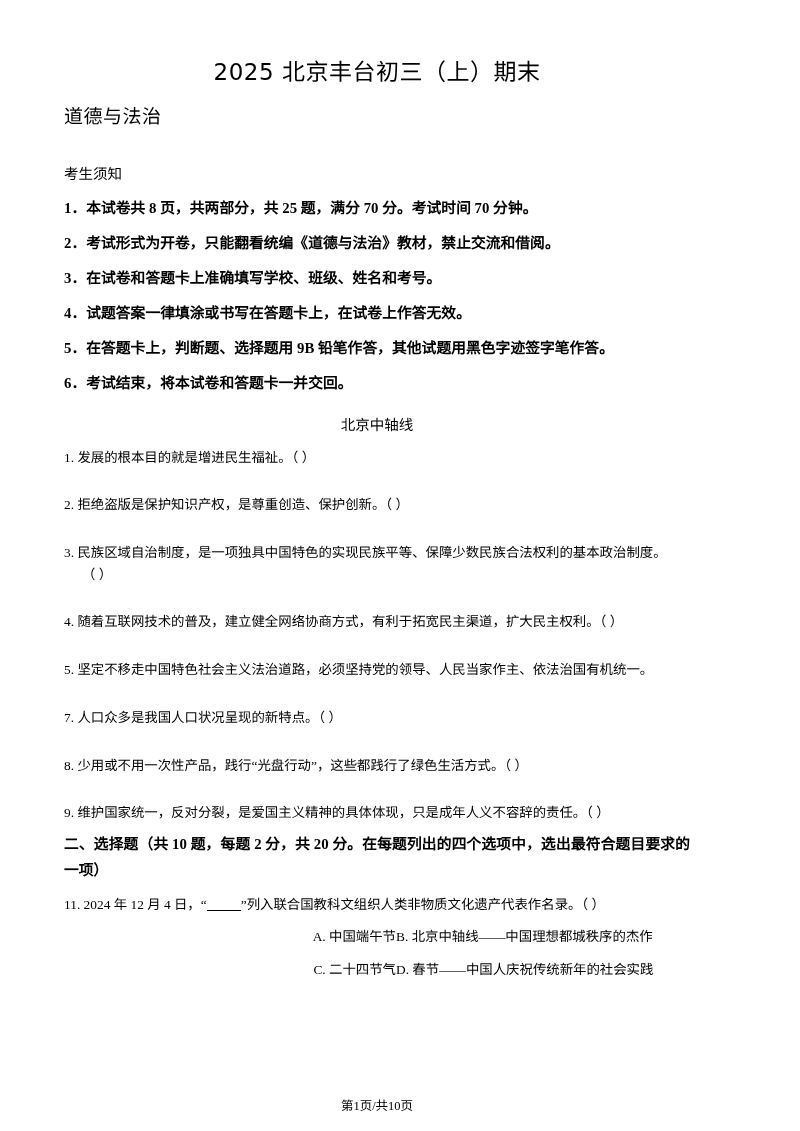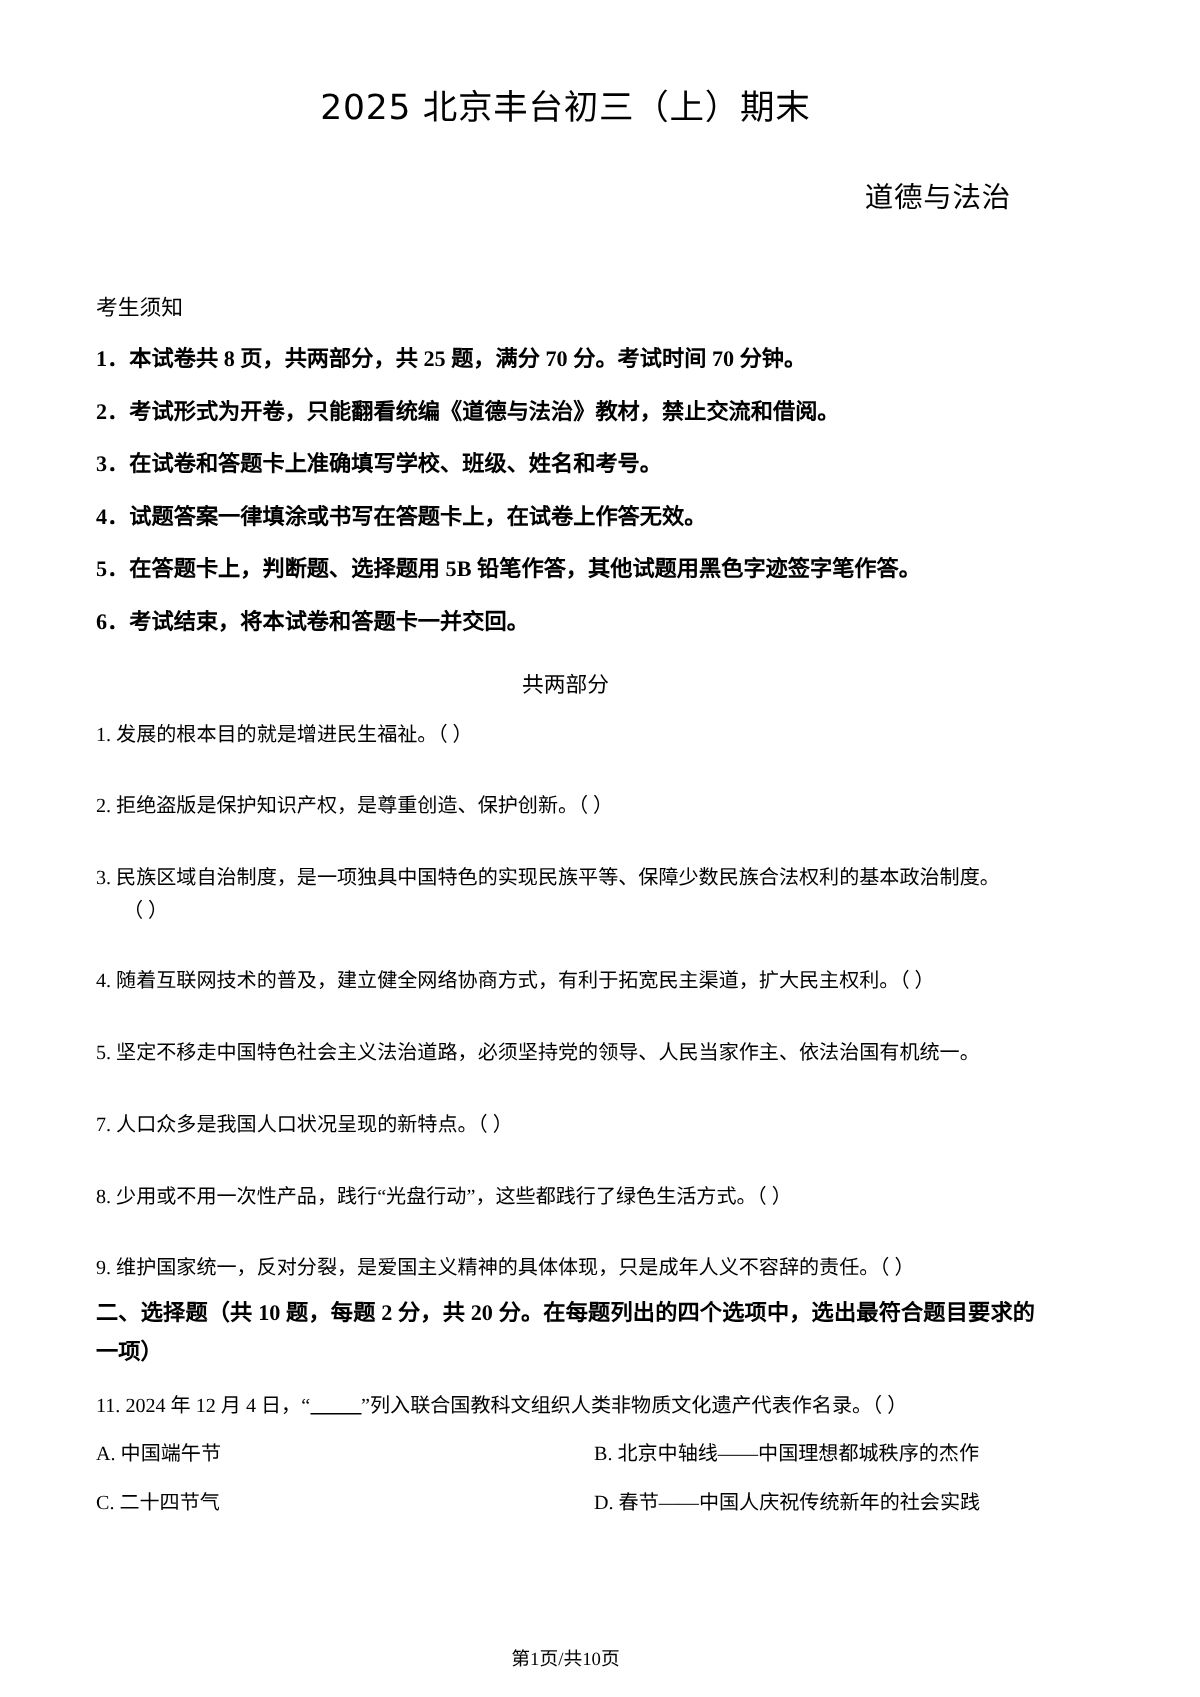--- a/index.html
+++ b/index.html
@@ -29,26 +29,26 @@
     text-align: center;
     font-family: "DejaVu Sans", "Liberation Sans", sans-serif;
     font-size: 23px;
     font-weight: 400;
     letter-spacing: 0.5px;
     margin: 0;
     padding-top: 58px;
     line-height: 1.3;
   }
   .doc-subtitle {
-    text-align: right;
+    text-align: left;
     font-family: Liberation Serif, serif;
     font-size: 19px;
     font-weight: 400;
     letter-spacing: 0.5px;
-    margin: 16px;
+    margin: 0;
     padding-top: 17px;
     line-height: 1.3;
   }
 
   
   .notice-heading {
     font-size: 14.5px;
     margin: 0;
     padding-top: 34px;
     line-height: 1.5;
@@ -135,20 +135,21 @@
     display: flex;
     font-size: 13.4px;
     line-height: 1.62;
     margin-top: 11px;
   }
   .opt-col {
     flex: 0 0 auto;
   }
   .opt-col.left {
     width: 332px;
+    text-align: right;
   }
 
   
   .page-footer {
     position: absolute;
     left: 0;
     right: 0;
     bottom: 16px;
     text-align: center;
     font-size: 12.5px;
@@ -177,29 +178,29 @@
     <li class="notice-item">
       <span class="notice-num">3．</span>
       <span class="notice-text">在试卷和答题卡上准确填写学校、班级、姓名和考号。</span>
     </li>
     <li class="notice-item">
       <span class="notice-num">4．</span>
       <span class="notice-text">试题答案一律填涂或书写在答题卡上，在试卷上作答无效。</span>
     </li>
     <li class="notice-item">
       <span class="notice-num">5．</span>
-      <span class="notice-text">在答题卡上，判断题、选择题用 5B 铅笔作答，其他试题用黑色字迹签字笔作答。</span>
+      <span class="notice-text">在答题卡上，判断题、选择题用 9B 铅笔作答，其他试题用黑色字迹签字笔作答。</span>
     </li>
     <li class="notice-item">
       <span class="notice-num">6．</span>
       <span class="notice-text">考试结束，将本试卷和答题卡一并交回。</span>
     </li>
   </ul>
 
-  <div class="part-heading">共两部分</div>
+  <div class="part-heading">北京中轴线</div>
 
 
   <ul class="q-list">
     <li class="q-item first">1. 发展的根本目的就是增进民生福祉。（    ）</li>
     <li class="q-item">2. 拒绝盗版是保护知识产权，是尊重创造、保护创新。（    ）</li>
     <li class="q-item">3. 民族区域自治制度，是一项独具中国特色的实现民族平等、保障少数民族合法权利的基本政治制度。</li>
     <li class="q-cont">（    ）</li>
     <li class="q-item">4. 随着互联网技术的普及，建立健全网络协商方式，有利于拓宽民主渠道，扩大民主权利。（    ）</li>
     <li class="q-item">5. 坚定不移走中国特色社会主义法治道路，必须坚持党的领导、人民当家作主、依法治国有机统一。</li>
     <li class="q-item">7. 人口众多是我国人口状况呈现的新特点。（    ）</li>

